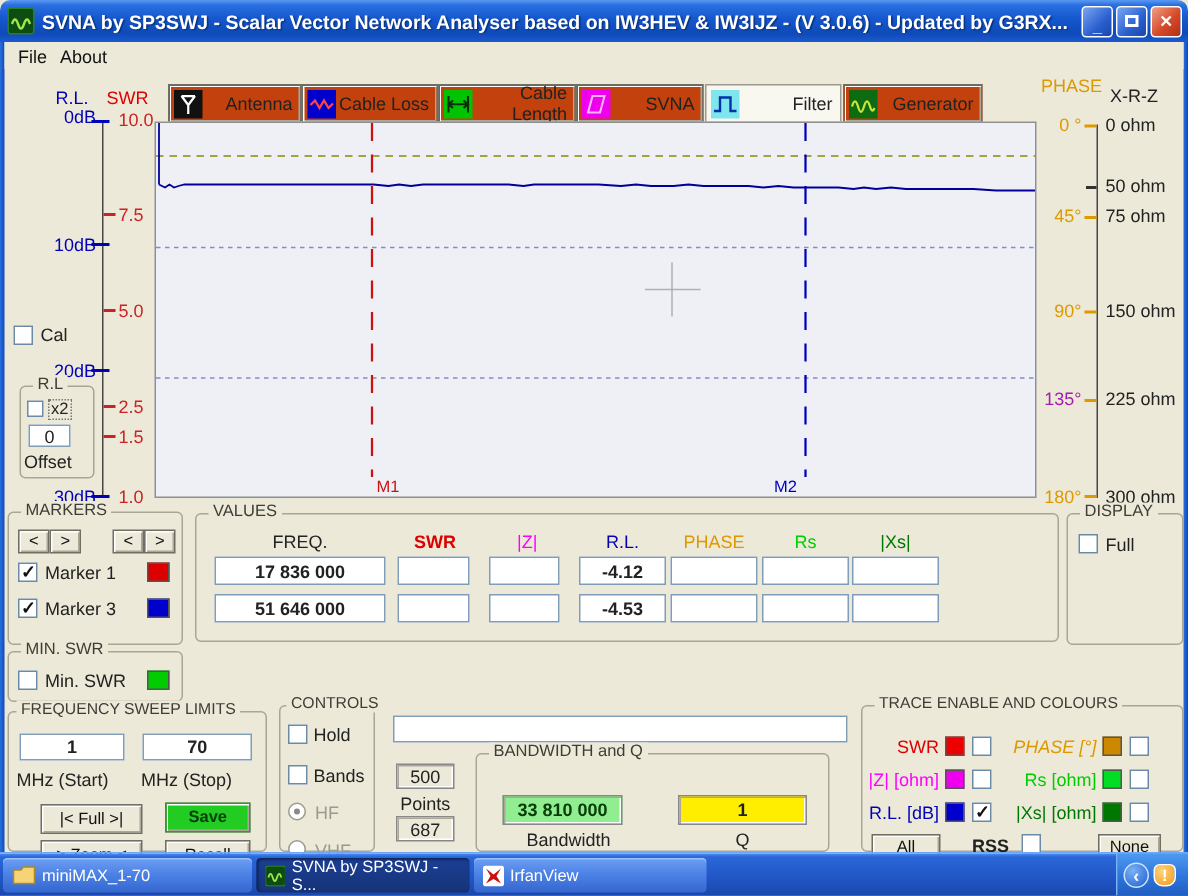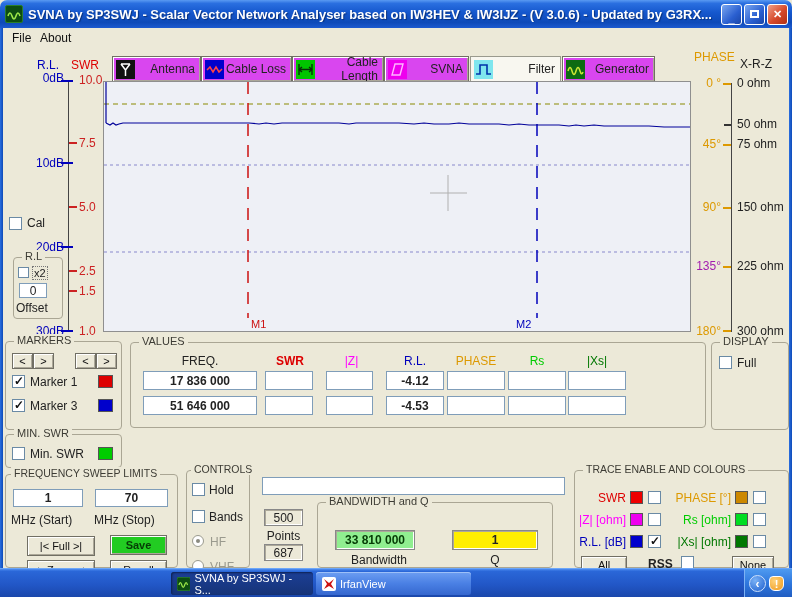--- a/index.html
+++ b/index.html
@@ -43,21 +43,21 @@
   .radio { position:absolute; width:12px; height:12px; border-radius:50%; background:#fff; border:1px solid #9a9a8e; }
   .radio.selected::after { content:""; position:absolute; left:3px; top:3px; width:4px; height:4px; border-radius:50%; background:#8a8a80; }
   .inp { position:absolute; background:#fff; border:1px solid #7f9db9; font-size:12px;
     display:flex; align-items:center; justify-content:center; }
   .sunken { position:absolute; background:#ece9d8; border:1px solid #888;
     box-shadow:inset 1px 1px 0 #aca899, inset -1px -1px 0 #fff;
     display:flex; align-items:center; justify-content:center; font-size:12px; }
   .swatch { position:absolute; width:15px; height:13px; border:1px solid #555; }
   .lbl { position:absolute; white-space:nowrap; }
   
-  .tb-btn { position:absolute; top:56px; height:26px; background:#d946ef; border:1px solid #716f64;
+  .tb-btn { position:absolute; top:56px; height:26px; background:#c2410c; border:1px solid #716f64;
     box-shadow:inset 1px 1px 0 #ffffff, inset -1px -1px 0 #aca899;
     display:flex; align-items:center; font-size:12px; }
   .tb-btn .ticon { width:21px; height:21px; margin-left:2px; flex:0 0 auto; }
   .tb-btn .tlabel { flex:1; text-align:right; padding-right:5px; }
   .tb-btn.active { background:#f8f7f0; border:1px solid #9a9a8e; box-shadow:none; }
   
   .plot { position:absolute; left:103px; top:81px; width:588px; height:251px;
     background:#eef0f6; border:1px solid #8f8f8f; }
   .axis-line { position:absolute; background:#444; }
   .tick { position:absolute; height:2px; }
@@ -313,41 +313,47 @@
   <div class="lbl" style="left:335px; top:553px; width:88px; text-align:center; font-size:12px;">Bandwidth</div>
   <div class="sunken" style="left:452px; top:530px; width:86px; height:20px; background:#ffee00; font-weight:bold;">1</div>
   <div class="lbl" style="left:452px; top:553px; width:86px; text-align:center; font-size:12px;">Q</div>
 
   <div class="gb" style="left:574px; top:470px; width:215px; height:98px;">
     <span class="gb-title" style="font-size:10.5px;">TRACE ENABLE AND COLOURS</span>
   </div>
   <div class="lbl" style="left:578px; top:491px; width:48px; text-align:right; color:#dd0000; font-size:12px;">SWR</div>
   <div class="swatch" style="left:630px; top:491px; width:13px; background:#ee0000;"></div>
   <div class="cb" style="left:648px; top:491px;"></div>
-  <div class="lbl" style="left:674px; top:491px; width:57px; text-align:right; color:#dd9900; font-size:12px;">PHASE [°]</div>
+  <div class="lbl" style="left:674px; top:491px; width:57px; text-align:right; color:#dd9900; font-size:12px;font-style:italic;">PHASE [°]</div>
   <div class="swatch" style="left:735px; top:491px; width:13px; background:#cc8800;"></div>
   <div class="cb" style="left:753px; top:491px;"></div>
   <div class="lbl" style="left:578px; top:513px; width:48px; text-align:right; color:#ff00ff; font-size:12px;">|Z| [ohm]</div>
   <div class="swatch" style="left:630px; top:513px; width:13px; background:#ee00ee;"></div>
   <div class="cb" style="left:648px; top:513px;"></div>
   <div class="lbl" style="left:674px; top:513px; width:57px; text-align:right; color:#00cc00; font-size:12px;">Rs [ohm]</div>
   <div class="swatch" style="left:735px; top:513px; width:13px; background:#00dd22;"></div>
   <div class="cb" style="left:753px; top:513px;"></div>
   <div class="lbl" style="left:578px; top:535px; width:48px; text-align:right; color:#0000bb; font-size:12px;">R.L. [dB]</div>
   <div class="swatch" style="left:630px; top:535px; width:13px; background:#0000cc;"></div>
   <div class="cb checked" style="left:648px; top:535px;"></div>
   <div class="lbl" style="left:674px; top:535px; width:57px; text-align:right; color:#007700; font-size:12px;">|Xs| [ohm]</div>
   <div class="swatch" style="left:735px; top:535px; width:13px; background:#007700;"></div>
   <div class="cb" style="left:753px; top:535px;"></div>
   <div class="btn3d" style="left:581px; top:556px; width:46px; height:18px;">All</div>
   <div class="lbl" style="left:648px; top:557px; font-weight:bold; font-size:12px;">RSS</div>
   <div class="cb" style="left:681px; top:556px;"></div>
   <div class="btn3d" style="left:732px; top:556px; width:42px; height:18px;">None</div>
 
   <div class="taskbar">
+    <div class="task" style="left:2px; width:166px;">
+      <svg width="16" height="13" viewBox="0 0 16 13">
+          <path d="M1 3 L6 3 L7.5 1 L15 1 L15 12 L1 12 Z" fill="#f5d376" stroke="#b08820" stroke-width="1"></path>
+        </svg>
+      <span>miniMAX_1-70</span>
+    </div>
     <div class="task active" style="left:171px; width:142px;">
       <svg width="14" height="14" viewBox="0 0 14 14">
           <rect x="0" y="0" width="14" height="14" rx="2" fill="#0d4d12" stroke="#2a7f2a"></rect>
           <path d="M2 8 q1.5 -5 3 0 t3 0 t3 0" fill="none" stroke="#9ee84a" stroke-width="1.3"></path>
         </svg>
       <span>SVNA by SP3SWJ -  S...</span>
     </div>
     <div class="task" style="left:316px; width:155px;">
       <svg width="14" height="14" viewBox="0 0 14 14">
           <rect x="0" y="0" width="14" height="14" rx="2" fill="#fff"></rect>

